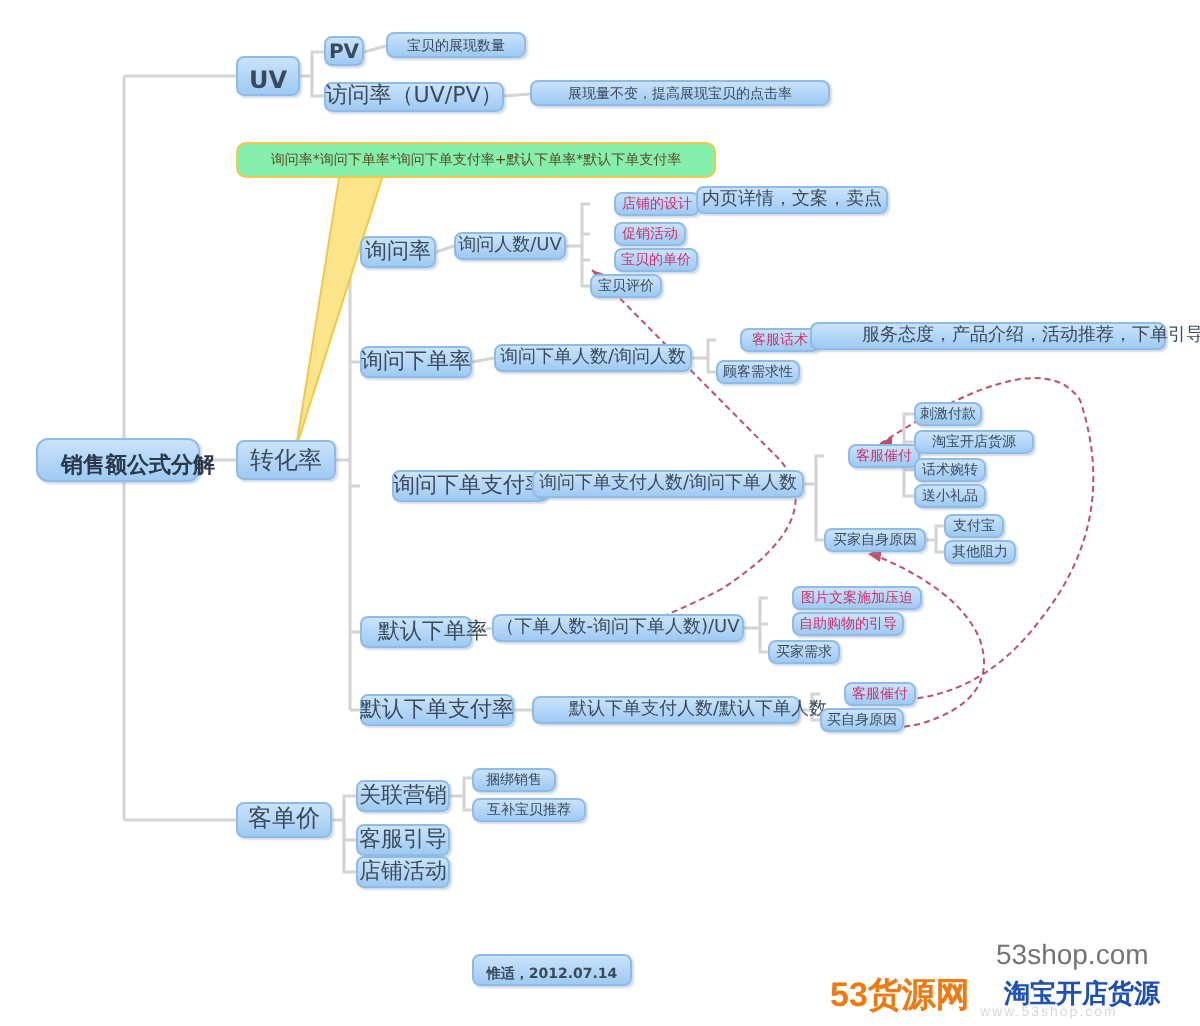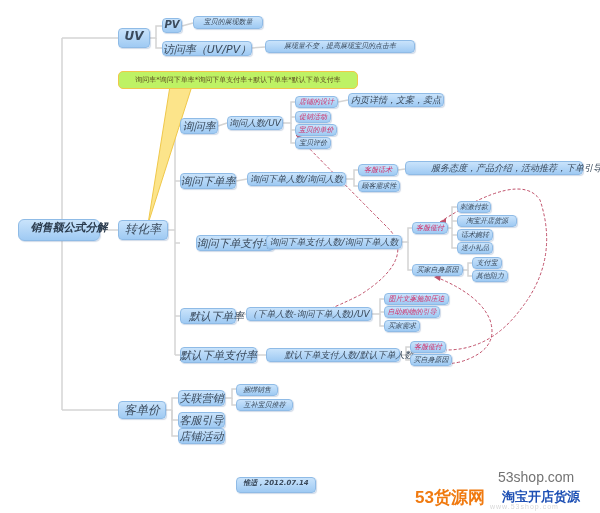--- a/index.html
+++ b/index.html
@@ -1,25 +1,25 @@
 <!DOCTYPE html>
 <html><head>
 <meta charset="utf-8">
 <style>
   html,body{margin:0;padding:0;background:#ffffff;}
   body{width:600px;height:513px;position:relative;overflow:hidden;font-family:"DejaVu Sans","Liberation Sans",sans-serif;}
-  .node{position:absolute;background:linear-gradient(#c9e3fb,#9fcaf3);border:1px solid #8fbbe6;border-radius:4px;color:#3a4a5c;white-space:nowrap;box-shadow:1px 1px 1px rgba(120,150,190,0.35);box-sizing:border-box;display:flex;align-items:flex-start;justify-content:center;font-style:italic;}
+  .node{position:absolute;background:linear-gradient(#c9e3fb,#9fcaf3);border:1px solid #8fbbe6;border-radius:4px;color:#3a4a5c;white-space:nowrap;box-shadow:1px 1px 1px rgba(120,150,190,0.35);box-sizing:border-box;display:flex;align-items:flex-end;justify-content:center;}
   .root{font-weight:bold;font-size:11px;color:#2a3a4c;border-radius:6px;}
   .l1{font-size:12px;}
   .l1b{font-weight:bold;font-size:12px;}
   .l2{font-size:11px;}
   .l3{font-size:9px;}
   .l4{font-size:7px;}
-  .pink{color:#d0306a;}
-  .callout{position:absolute;background:#bef264;border:1px solid #f0c84a;border-radius:5px;color:#5a4a20;font-size:7px;display:flex;align-items:center;justify-content:center;box-sizing:border-box;}
+  .pink{color:#d0306a;margin-left:12px;}
+  .callout{position:absolute;background:#86efac;border:1px solid #f0c84a;border-radius:5px;color:#5a4a20;font-size:7px;display:flex;align-items:center;justify-content:center;box-sizing:border-box;}
   svg.lines{position:absolute;left:0;top:0;}
   .footer-date{font-size:7px;font-weight:bold;color:#3a4a5c;}
   .brand-url{position:absolute;left:498px;top:469px;font-size:14px;color:#737373;font-family:"Liberation Sans",sans-serif;}
   .brand-name{position:absolute;left:415px;top:486px;font-size:17px;font-weight:bold;color:#f07a10;font-family:"Liberation Sans",sans-serif;}
   .brand-sub{position:absolute;left:502px;top:488px;font-size:13px;font-weight:bold;color:#1e50b4;font-family:"Liberation Sans",sans-serif;}
   .brand-mark{position:absolute;left:490px;top:503px;font-size:7px;color:#d8d8d8;letter-spacing:1px;font-family:"Liberation Sans",sans-serif;}
 </style>
 </head>
 <body>
 

